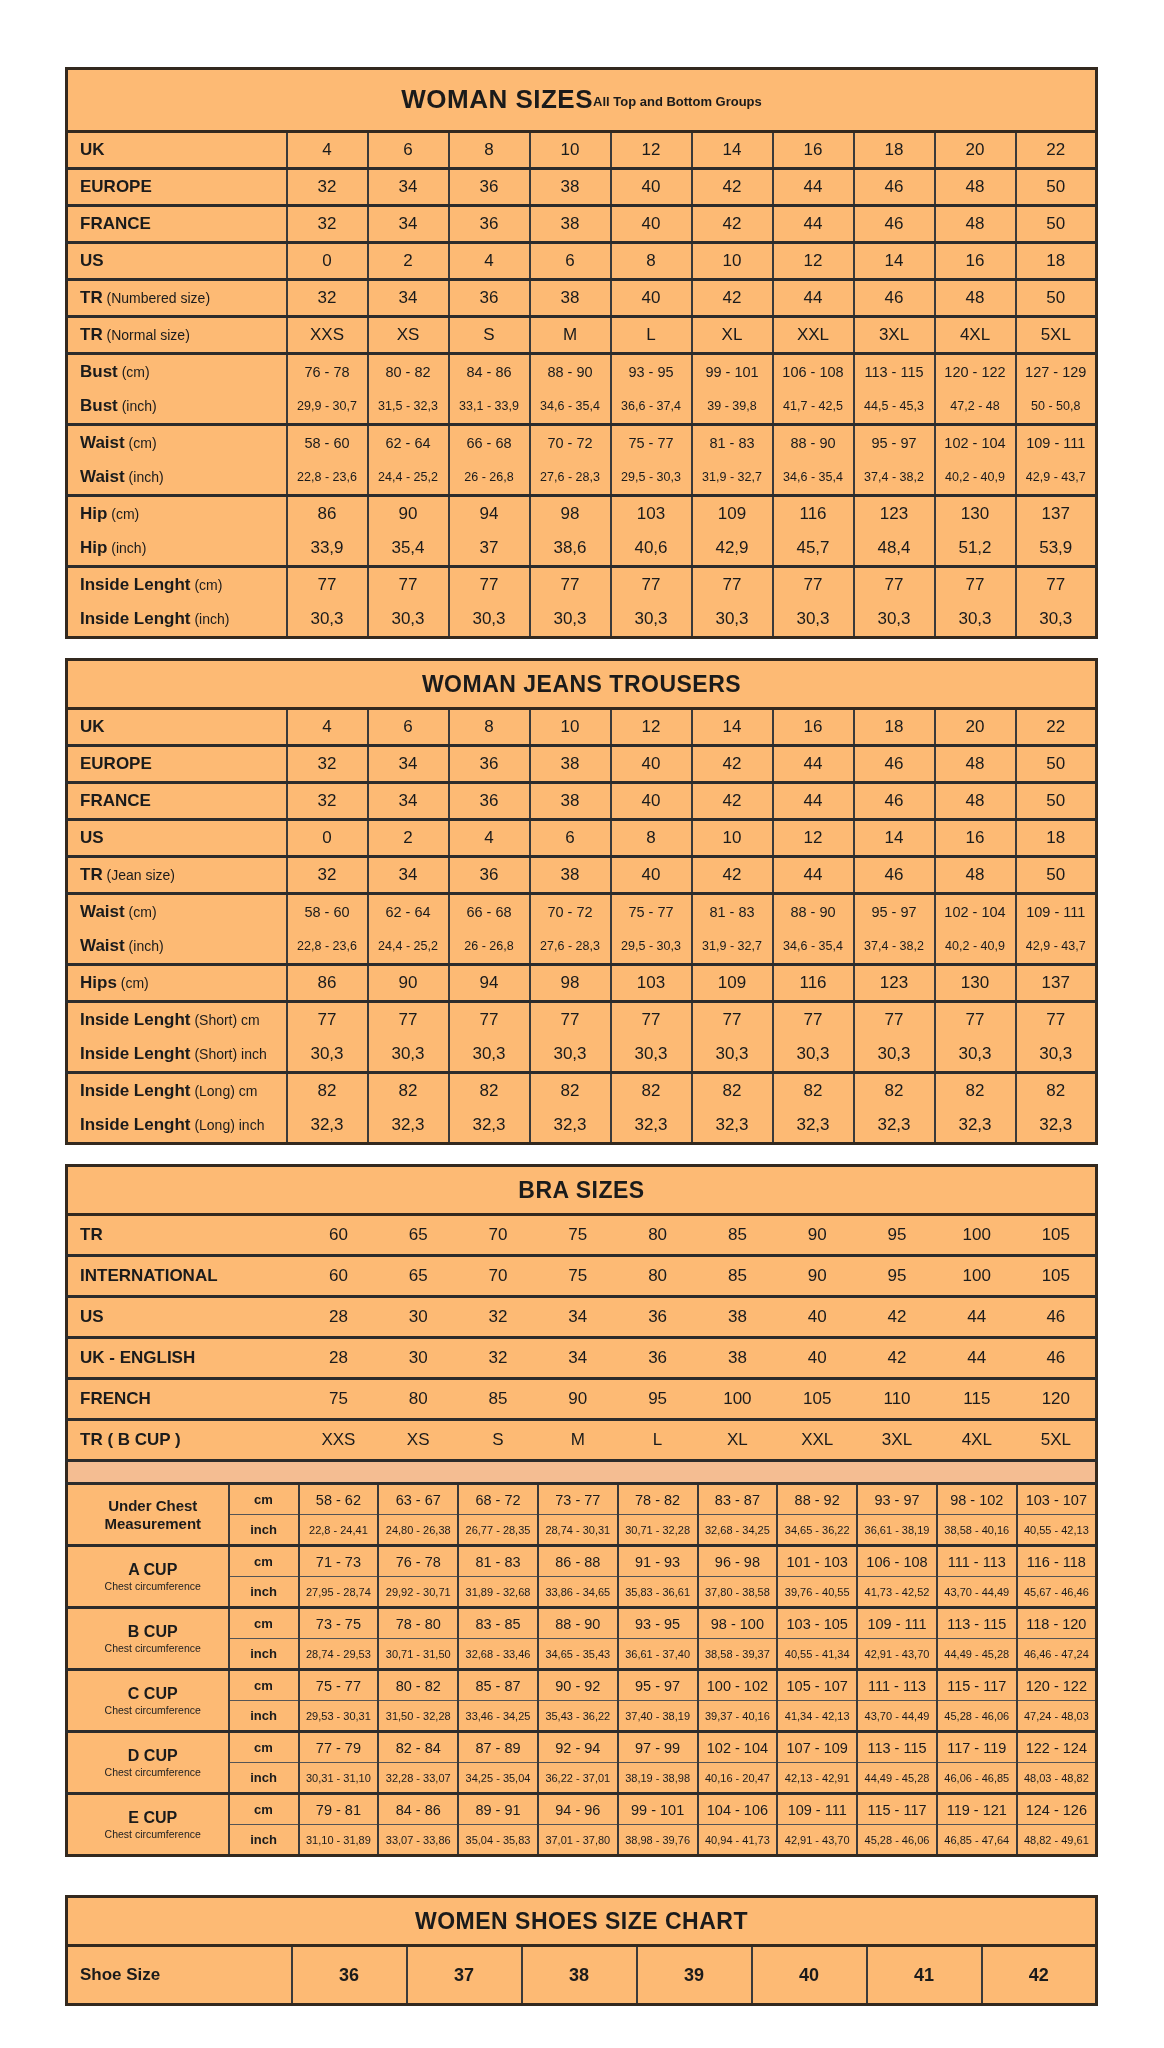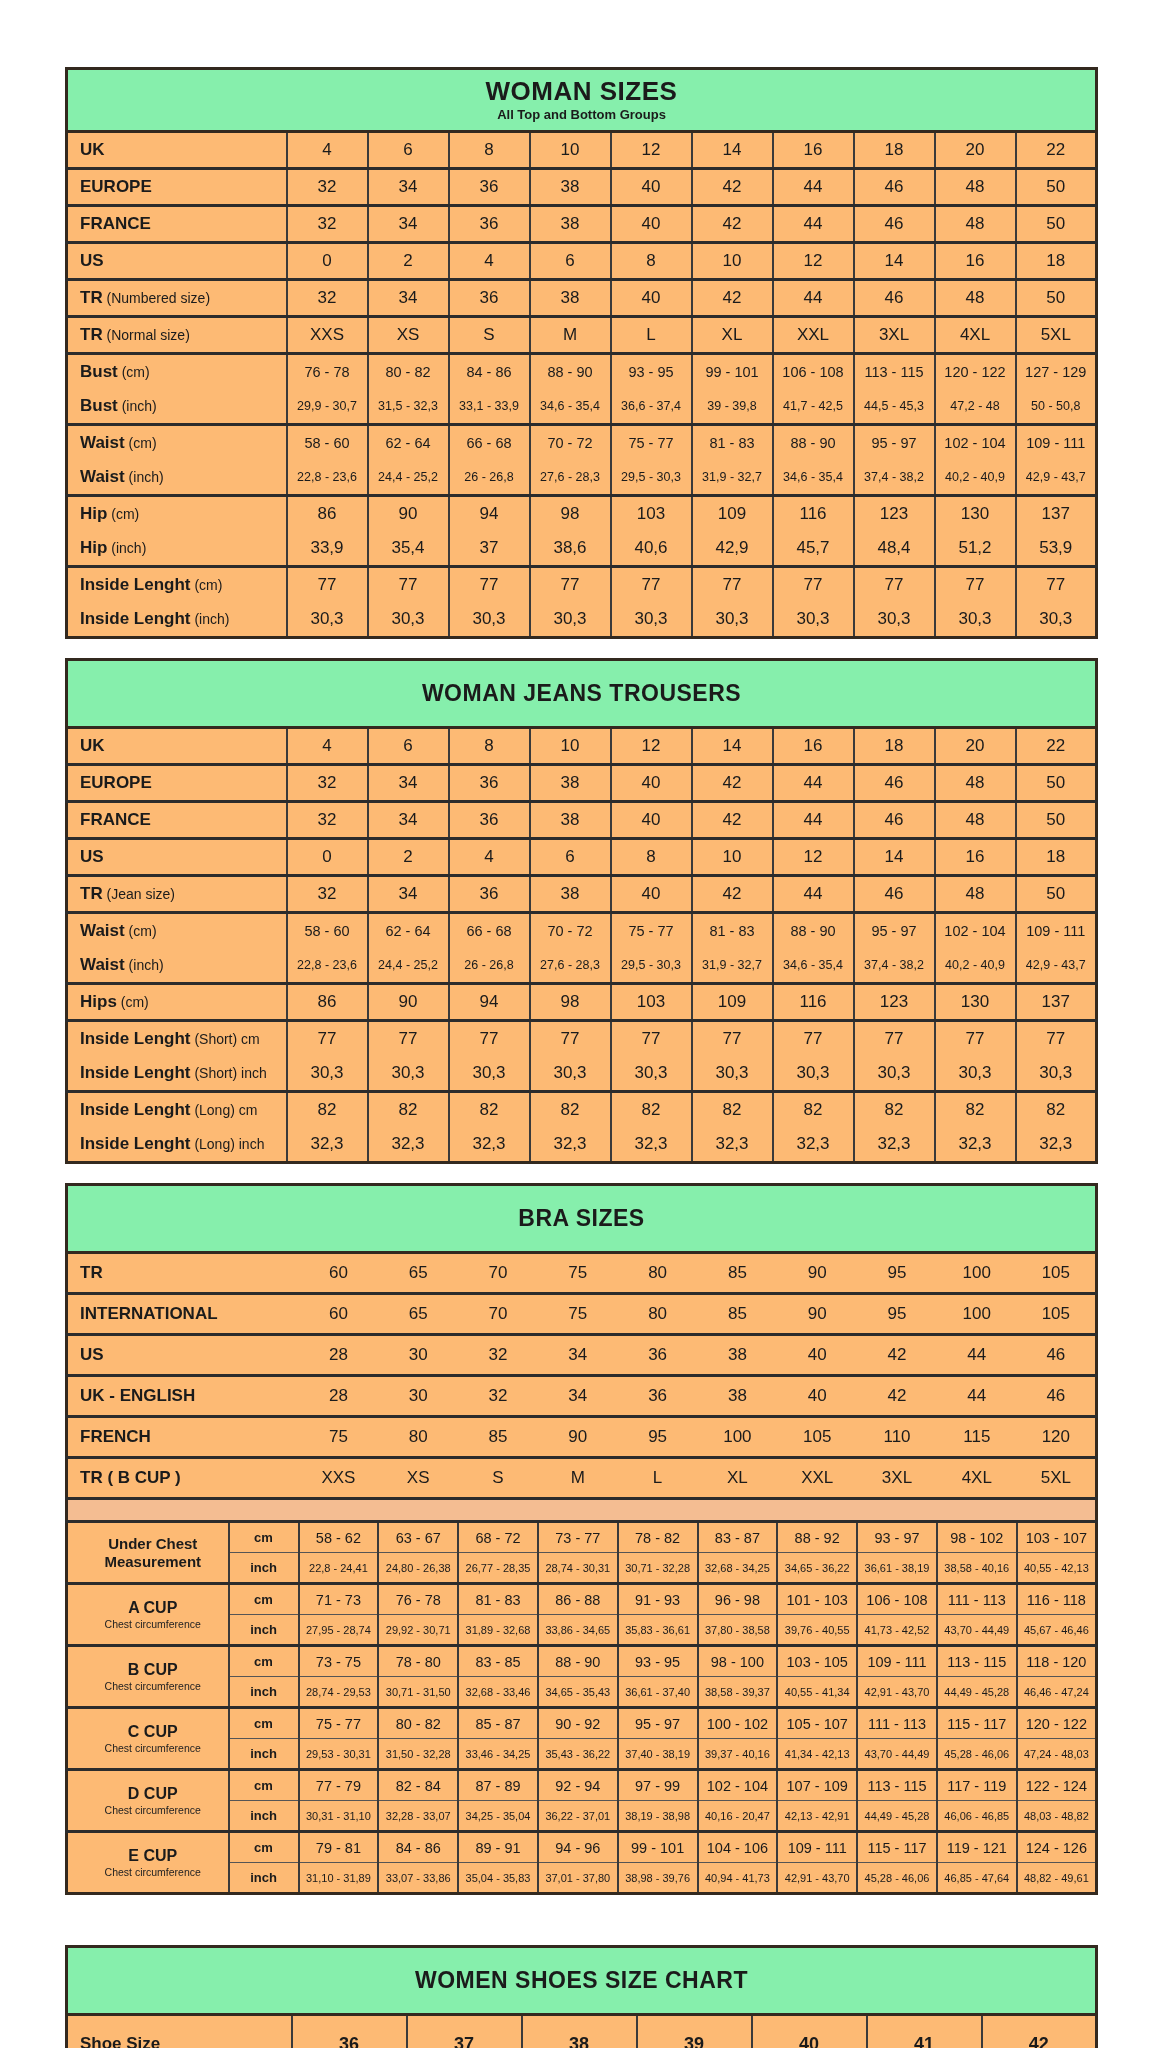--- a/index.html
+++ b/index.html
@@ -3,29 +3,29 @@
 <meta charset="utf-8">
 <style>
   html,body{margin:0;padding:0;}
   body{
     width:1164px;height:2048px;background:#ffffff;overflow:hidden;
     font-family:"Liberation Sans","DejaVu Sans",sans-serif;color:#1b1b1b;
   }
   .page{box-sizing:border-box;width:1164px;padding:67px 66px 0 65px;}
   .tbl-section{margin:0 0 19px 0;}
   .tbl-section.last{margin-bottom:0;}
-  .tbl-section.gap-lg{margin-bottom:50px;border-radius:14px;}
+  .tbl-section.gap-lg{margin-bottom:38px;border-radius:14px;}
 
   .band{
-    box-sizing:border-box;background:#86efac;border:3px solid #33291f;border-bottom:none;
-    display:flex;flex-direction:column;justify-content:center;align-items:center;
+    box-sizing:border-box;background:#fdba74;border:3px solid #33291f;border-bottom:none;
+    display:flex;flex-direction:row;justify-content:center;align-items:center;
     text-align:center;
   }
   .band.h63{height:63px;}
-  .band.h58{height:68px;}
+  .band.h58{height:49px;}
   .band-title{font-weight:bold;font-size:26px;letter-spacing:.5px;line-height:1.05;}
   .band-title.sm{font-size:23px;}
   .band-sub{font-weight:bold;font-size:13px;margin-top:2px;}
 
   table{border-collapse:collapse;table-layout:fixed;width:100%;background:#fdba74;}
   table{border:3px solid #33291f;}
   td{
     border-left:2px solid #3a3a3a;border-right:2px solid #3a3a3a;
     border-top:none;border-bottom:none;
     text-align:center;vertical-align:middle;padding:0;overflow:hidden;white-space:nowrap;

